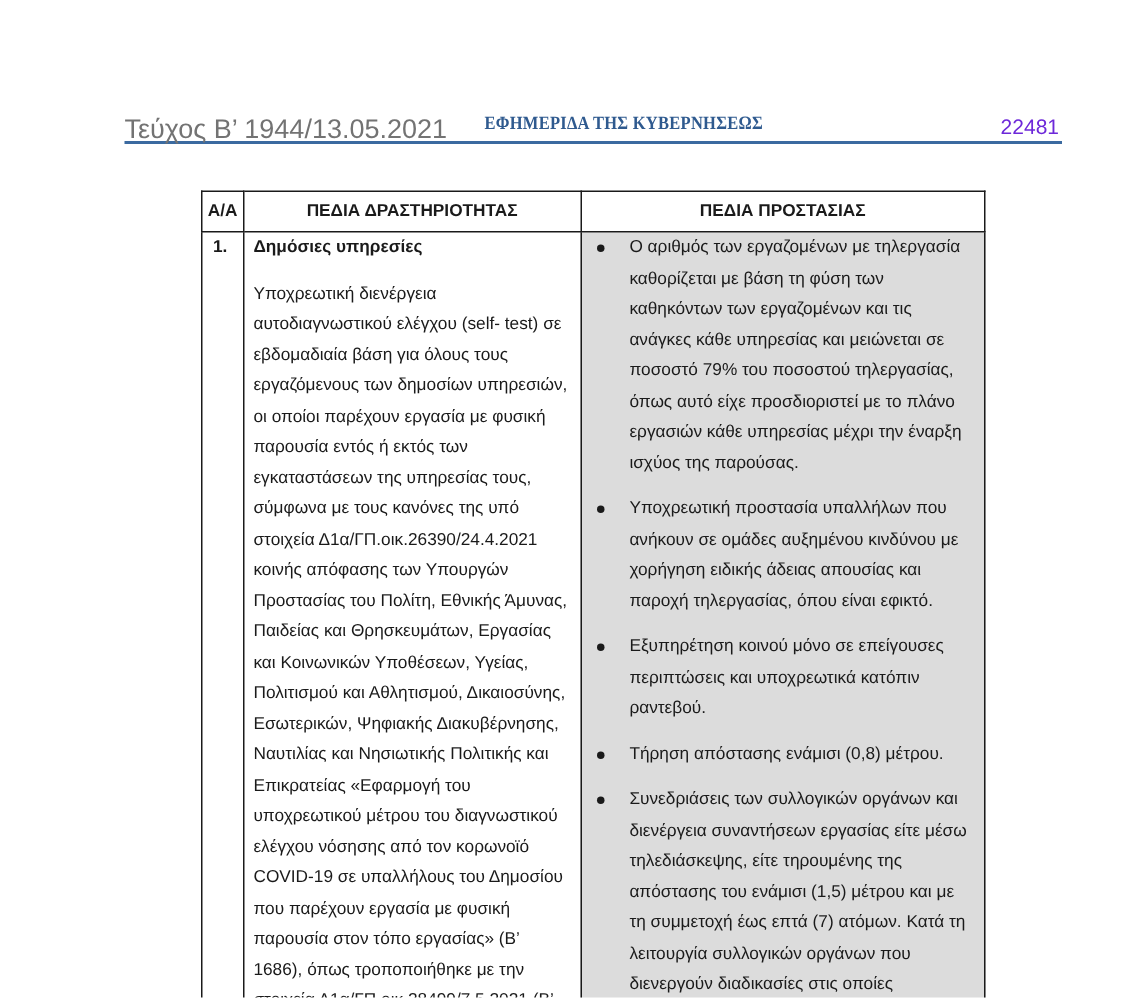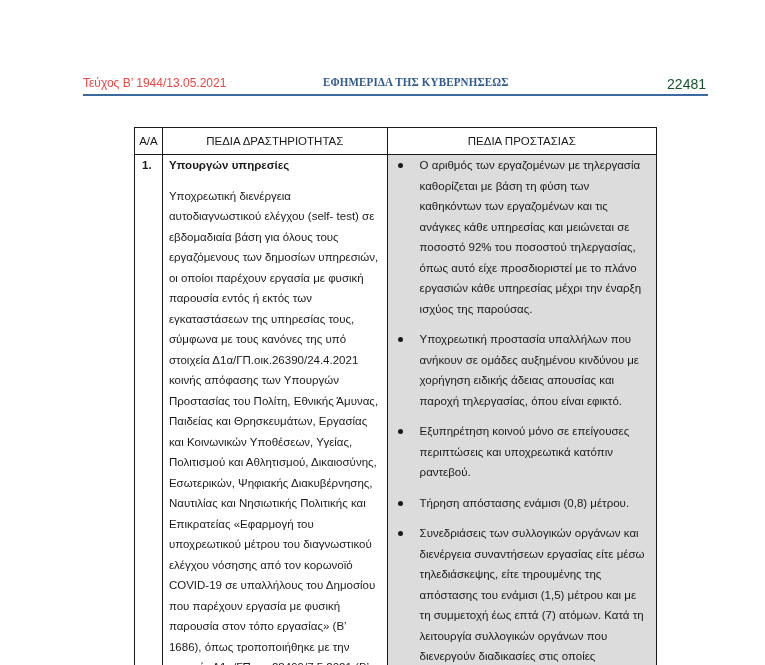--- a/index.html
+++ b/index.html
@@ -8,43 +8,43 @@
     background: #ffffff;
     font-family: "Liberation Sans", sans-serif;
     color: #1a1a1a;
     position: relative;
   }
   .page-header {
     position: absolute; left: 83px; top: 74px; width: 625px; height: 20px;
     border-bottom: 2px solid #3b6aa0;
   }
   .hdr-left {
-    position: absolute; left: 0; top: 2px; font-size: 12px; color: #ef4444;
+    position: absolute; left: 0; top: 2px; font-size: 18px; color: #737373;
   }
   .hdr-center {
     position: absolute; left: 240px; top: 1px; font-size: 12.5px;
     font-family: "Liberation Serif", serif; font-weight: bold; color: #2f5a8f;
     letter-spacing: 0.2px; transform: scaleX(0.88); transform-origin: left;
   }
   .hdr-right {
-    position: absolute; right: 2px; top: 2px; font-size: 14px; color: #14532d;
+    position: absolute; right: 2px; top: 2px; font-size: 14px; color: #6d28d9;
   }
   table.measures {
     position: absolute; left: 134px; top: 127px;
     border-collapse: collapse;
     width: 523px;
     font-size: 11.5px;
     line-height: 20.5px;
   }
   table.measures th, table.measures td {
     border: 1px solid #1a1a1a;
     vertical-align: top;
   }
   table.measures th {
-    font-weight: normal; height: 26px; padding: 0; text-align: center;
+    font-weight: bold; height: 26px; padding: 0; text-align: center;
     vertical-align: middle;
   }
   th.col-aa { width: 27px; text-align: left; padding-left: 7px; }
   th.col-field { width: 224px; }
   th.col-measures { width: 269px; }
   td.aa-cell { padding: 0 0 0 7px; font-weight: bold; }
   td.field-cell { padding: 0 6px 0 6px; height: 520px; }
   td.measures-cell { background: #dcdcdc; padding: 0 6px 0 6px; }
   .field-title { font-weight: bold; margin: 0 0 10px 0; }
   .field-body { margin: 0; }
@@ -71,28 +71,28 @@
     <tr>
       <th class="col-aa">Α/Α</th>
       <th class="col-field">ΠΕΔΙΑ ΔΡΑΣΤΗΡΙΟΤΗΤΑΣ</th>
       <th class="col-measures">ΠΕΔΙΑ ΠΡΟΣΤΑΣΙΑΣ</th>
     </tr>
   </thead>
   <tbody>
     <tr>
       <td class="aa-cell">1.</td>
       <td class="field-cell">
-        <p class="field-title">Υπουργών υπηρεσίες</p>
+        <p class="field-title">Δημόσιες υπηρεσίες</p>
         <p class="field-body">Υποχρεωτική διενέργεια αυτοδιαγνωστικού ελέγχου (self- test) σε εβδομαδιαία βάση για όλους τους εργαζόμενους των δημοσίων υπηρεσιών, οι οποίοι παρέχουν εργασία με φυσική παρουσία εντός ή εκτός των εγκαταστάσεων της υπηρεσίας τους, σύμφωνα με τους κανόνες της υπό στοιχεία Δ1α/ΓΠ.οικ.26390/24.4.2021 κοινής απόφασης των Υπουργών Προστασίας του Πολίτη, Εθνικής Άμυνας, Παιδείας και Θρησκευμάτων, Εργασίας και Κοινωνικών Υποθέσεων, Υγείας, Πολιτισμού και Αθλητισμού, Δικαιοσύνης, Εσωτερικών, Ψηφιακής Διακυβέρνησης, Ναυτιλίας και Νησιωτικής Πολιτικής και Επικρατείας «Εφαρμογή του υποχρεωτικού μέτρου του διαγνωστικού ελέγχου νόσησης από τον κορωνοϊό COVID-19 σε υπαλλήλους του Δημοσίου που παρέχουν εργασία με φυσική παρουσία στον τόπο εργασίας» (Β’ 1686), όπως τροποποιήθηκε με την στοιχεία Δ1α/ΓΠ.οικ.28499/7.5.2021 (Β’ 1870) κοινή υπουργική απόφαση, όπως εκάστοτε ισχύει.</p>
       </td>
       <td class="measures-cell">
         <ul class="bullets">
           <li>
             <span class="dot"></span>
-            <span>Ο αριθμός των εργαζομένων με τηλεργασία καθορίζεται με βάση τη φύση των καθηκόντων των εργαζομένων και τις ανάγκες κάθε υπηρεσίας και μειώνεται σε ποσοστό 92% του ποσοστού τηλεργασίας, όπως αυτό είχε προσδιοριστεί με το πλάνο εργασιών κάθε υπηρεσίας μέχρι την έναρξη ισχύος της παρούσας.</span>
+            <span>Ο αριθμός των εργαζομένων με τηλεργασία καθορίζεται με βάση τη φύση των καθηκόντων των εργαζομένων και τις ανάγκες κάθε υπηρεσίας και μειώνεται σε ποσοστό 79% του ποσοστού τηλεργασίας, όπως αυτό είχε προσδιοριστεί με το πλάνο εργασιών κάθε υπηρεσίας μέχρι την έναρξη ισχύος της παρούσας.</span>
           </li>
           <li>
             <span class="dot"></span>
             <span>Υποχρεωτική προστασία υπαλλήλων που ανήκουν σε ομάδες αυξημένου κινδύνου με χορήγηση ειδικής άδειας απουσίας και παροχή τηλεργασίας, όπου είναι εφικτό.</span>
           </li>
           <li>
             <span class="dot"></span>
             <span>Εξυπηρέτηση κοινού μόνο σε επείγουσες περιπτώσεις και υποχρεωτικά κατόπιν ραντεβού.</span>
           </li>
           <li>

